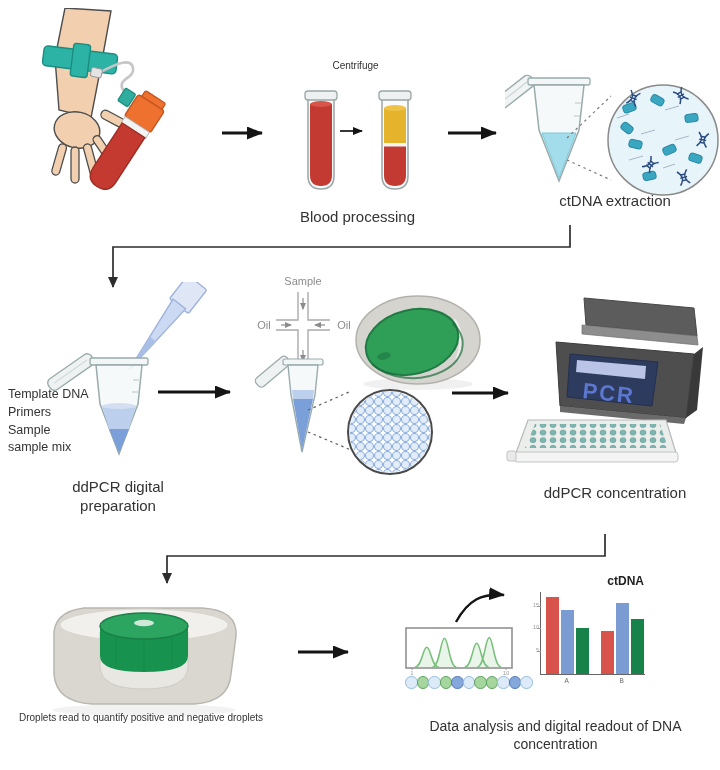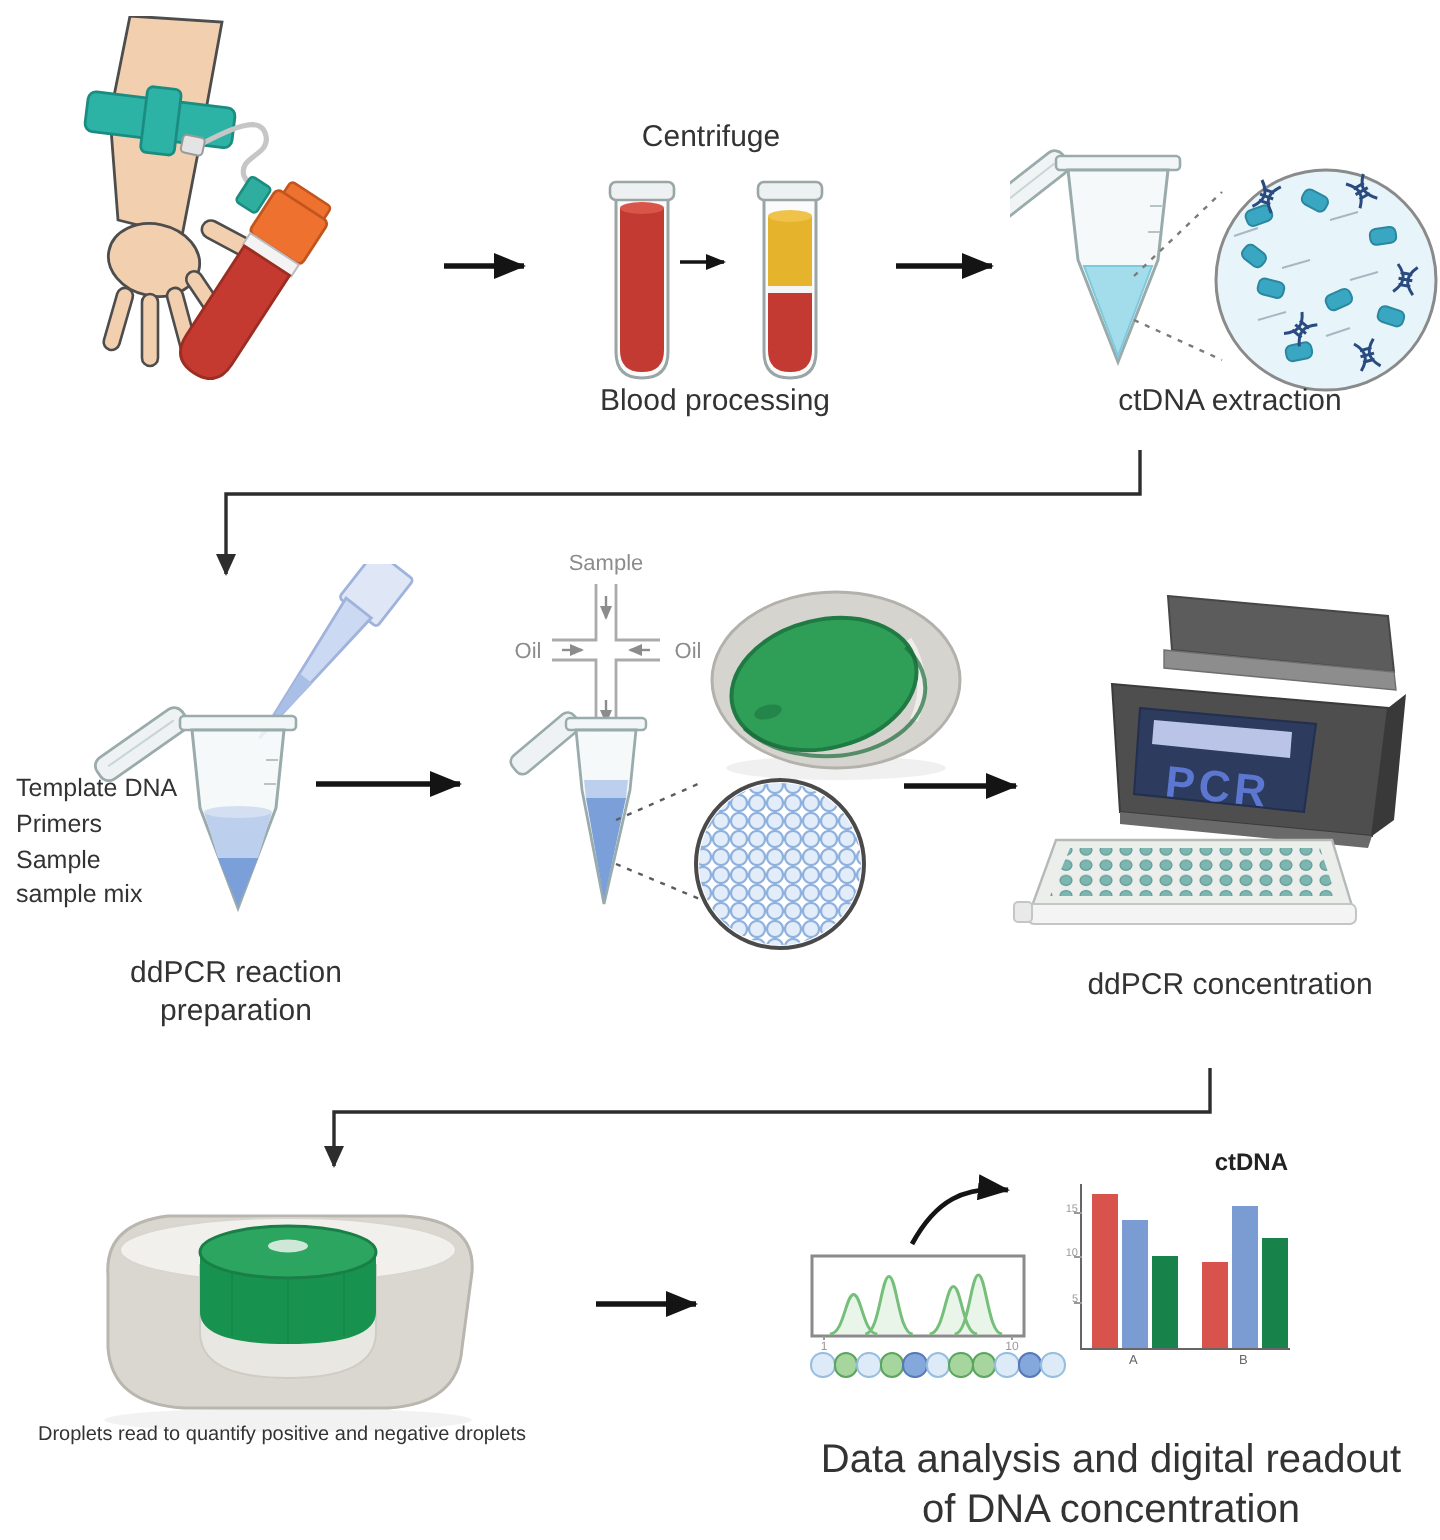--- a/index.html
+++ b/index.html
@@ -1,20 +1,20 @@
 <!DOCTYPE html>
 <html><head>
 <meta charset="utf-8">
 <style>
   html,body{margin:0;padding:0;background:#fff;}
   .canvas{position:relative;width:720px;height:770px;background:#ffffff;overflow:hidden;
           font-family:"Liberation Sans",sans-serif;color:#2f2f2f;}
   .abs{position:absolute;}
   .step-label{position:absolute;text-align:center;font-size:15px;line-height:1.25;color:#333;}
-  .small-label{position:absolute;text-align:center;font-size:15px;color:#333;}
+  .small-label{position:absolute;text-align:center;font-size:10px;color:#333;}
   .reagents{position:absolute;font-size:12.5px;line-height:1.42;color:#333;text-align:left;}
   .reagents span{display:block;}
   svg{display:block;}
   
   .barchart{position:absolute;left:526px;top:574px;width:132px;height:126px;}
   .barchart .bc-title{position:absolute;left:12px;width:106px;top:0;text-align:right;
       font-size:12px;font-weight:bold;color:#222;}
   .bc-plot{position:absolute;left:14px;top:18px;width:104px;height:82px;
       border-left:1.5px solid #666;border-bottom:1.5px solid #666;}
   .bar{position:absolute;bottom:0;width:13px;}
@@ -89,21 +89,21 @@
     </g>
     <g>
       <path d="M87,8 L113,8 L113,88 Q113,101 100,101 Q87,101 87,88 Z" fill="#fbfbfb" stroke="#9aa5a5" stroke-width="1.5"></path>
       <path d="M89,20 L111,20 L111,55 L89,55 Z" fill="#e6b42c"></path>
       <ellipse cx="100" cy="20" rx="11" ry="3" fill="#efc34a"></ellipse>
       <rect x="89" y="55" width="22" height="3.5" fill="#f5f5f5"></rect>
       <path d="M89,58.5 L111,58.5 L111,87 Q111,98 100,98 Q89,98 89,87 Z" fill="#c23a31"></path>
       <rect x="84" y="3" width="32" height="9" rx="3" fill="#eef1f1" stroke="#9aa5a5" stroke-width="1.3"></rect>
     </g>
   </svg>
-  <div class="step-label" style="left:275px;top:192px;width:165px">Blood processing</div>
+  <div class="step-label" style="left:275px;top:208px;width:165px">Blood processing</div>
 
   <svg class="abs" style="left:505px;top:48px" width="215" height="152" viewBox="0 0 215 152">
     <g transform="rotate(-38 30 34)">
       <rect x="-22" y="23" width="52" height="13" rx="5" fill="#f0f4f4" stroke="#9aabab" stroke-width="1.4"></rect>
       <line x1="-16" y1="29" x2="24" y2="29" stroke="#c9d4d4"></line>
     </g>
     <g>
       <rect x="23" y="30" width="62" height="7" rx="2" fill="#f2f6f6" stroke="#9aabab" stroke-width="1.3"></rect>
       <path d="M29,37 L79,37 L74,82 L54,133 L34,82 Z" fill="#f4f8f8" fill-opacity="0.85" stroke="#9aabab" stroke-width="1.5"></path>
       <path d="M37,85 L71,85 L54,130 Z" fill="#a3dcea" stroke="#7ccadd"></path>
@@ -170,21 +170,21 @@
       <line x1="128" y1="98" x2="134" y2="98" stroke="#b8c4c4"></line>
       <line x1="127" y1="110" x2="133" y2="110" stroke="#b8c4c4"></line>
     </g>
   </svg>
   <div class="reagents" style="left:8px;top:386px;width:110px">
     <span>Template DNA</span>
     <span>Primers</span>
     <span>Sample</span>
     <span>sample mix</span>
   </div>
-  <div class="step-label" style="left:38px;top:478px;width:160px">ddPCR reaction preparation</div>
+  <div class="step-label" style="left:38px;top:478px;width:160px">ddPCR digital preparation</div>
 
   <svg class="abs" style="left:248px;top:262px" width="235" height="220" viewBox="0 0 235 220">
     <defs>
       <pattern id="dropPat" patternUnits="userSpaceOnUse" width="9" height="9">
         <circle cx="4.5" cy="4.5" r="4" fill="#e3edf9" stroke="#8fb1de" stroke-width="1.1"></circle>
       </pattern>
       <marker id="mGray" markerUnits="userSpaceOnUse" markerWidth="7" markerHeight="6" refX="6" refY="3" orient="auto">
         <path d="M0,0 L7,3 L0,6 Z" fill="#8c8c8c"></path>
       </marker>
     </defs>
@@ -307,15 +307,15 @@
         <div class="xlab" style="left: 78.5px;">B</div>
         <div class="ytick" style="top: 56.2222px;">5</div>
         <div class="ydash" style="top: 59.2222px;"></div>
         <div class="ytick" style="top: 33.4444px;">10</div>
         <div class="ydash" style="top: 36.4444px;"></div>
         <div class="ytick" style="top: 10.6667px;">15</div>
         <div class="ydash" style="top: 13.6667px;"></div>
       </div>
   </div>
 
-  <div class="step-label" style="left:408px;top:718px;width:295px;font-size:20px">Data analysis and digital readout of DNA concentration</div>
+  <div class="step-label" style="left:408px;top:718px;width:295px;font-size:14px">Data analysis and digital readout of DNA concentration</div>
 
 </div>
 
 </body></html>

